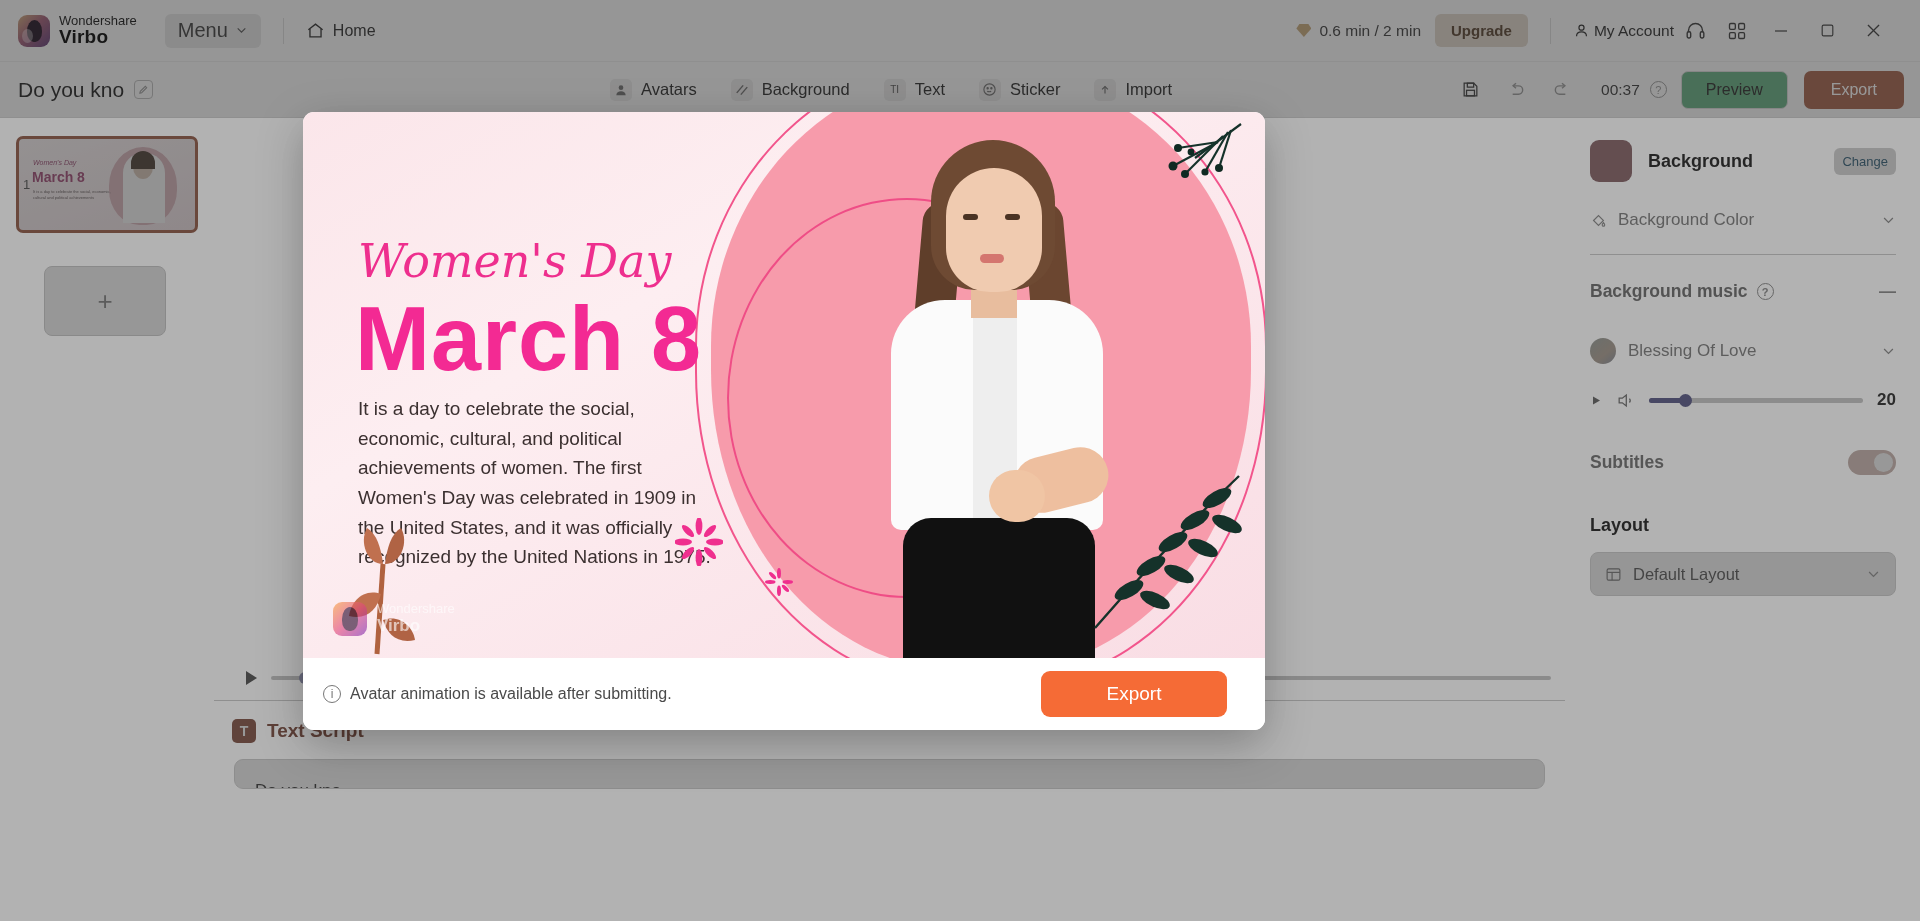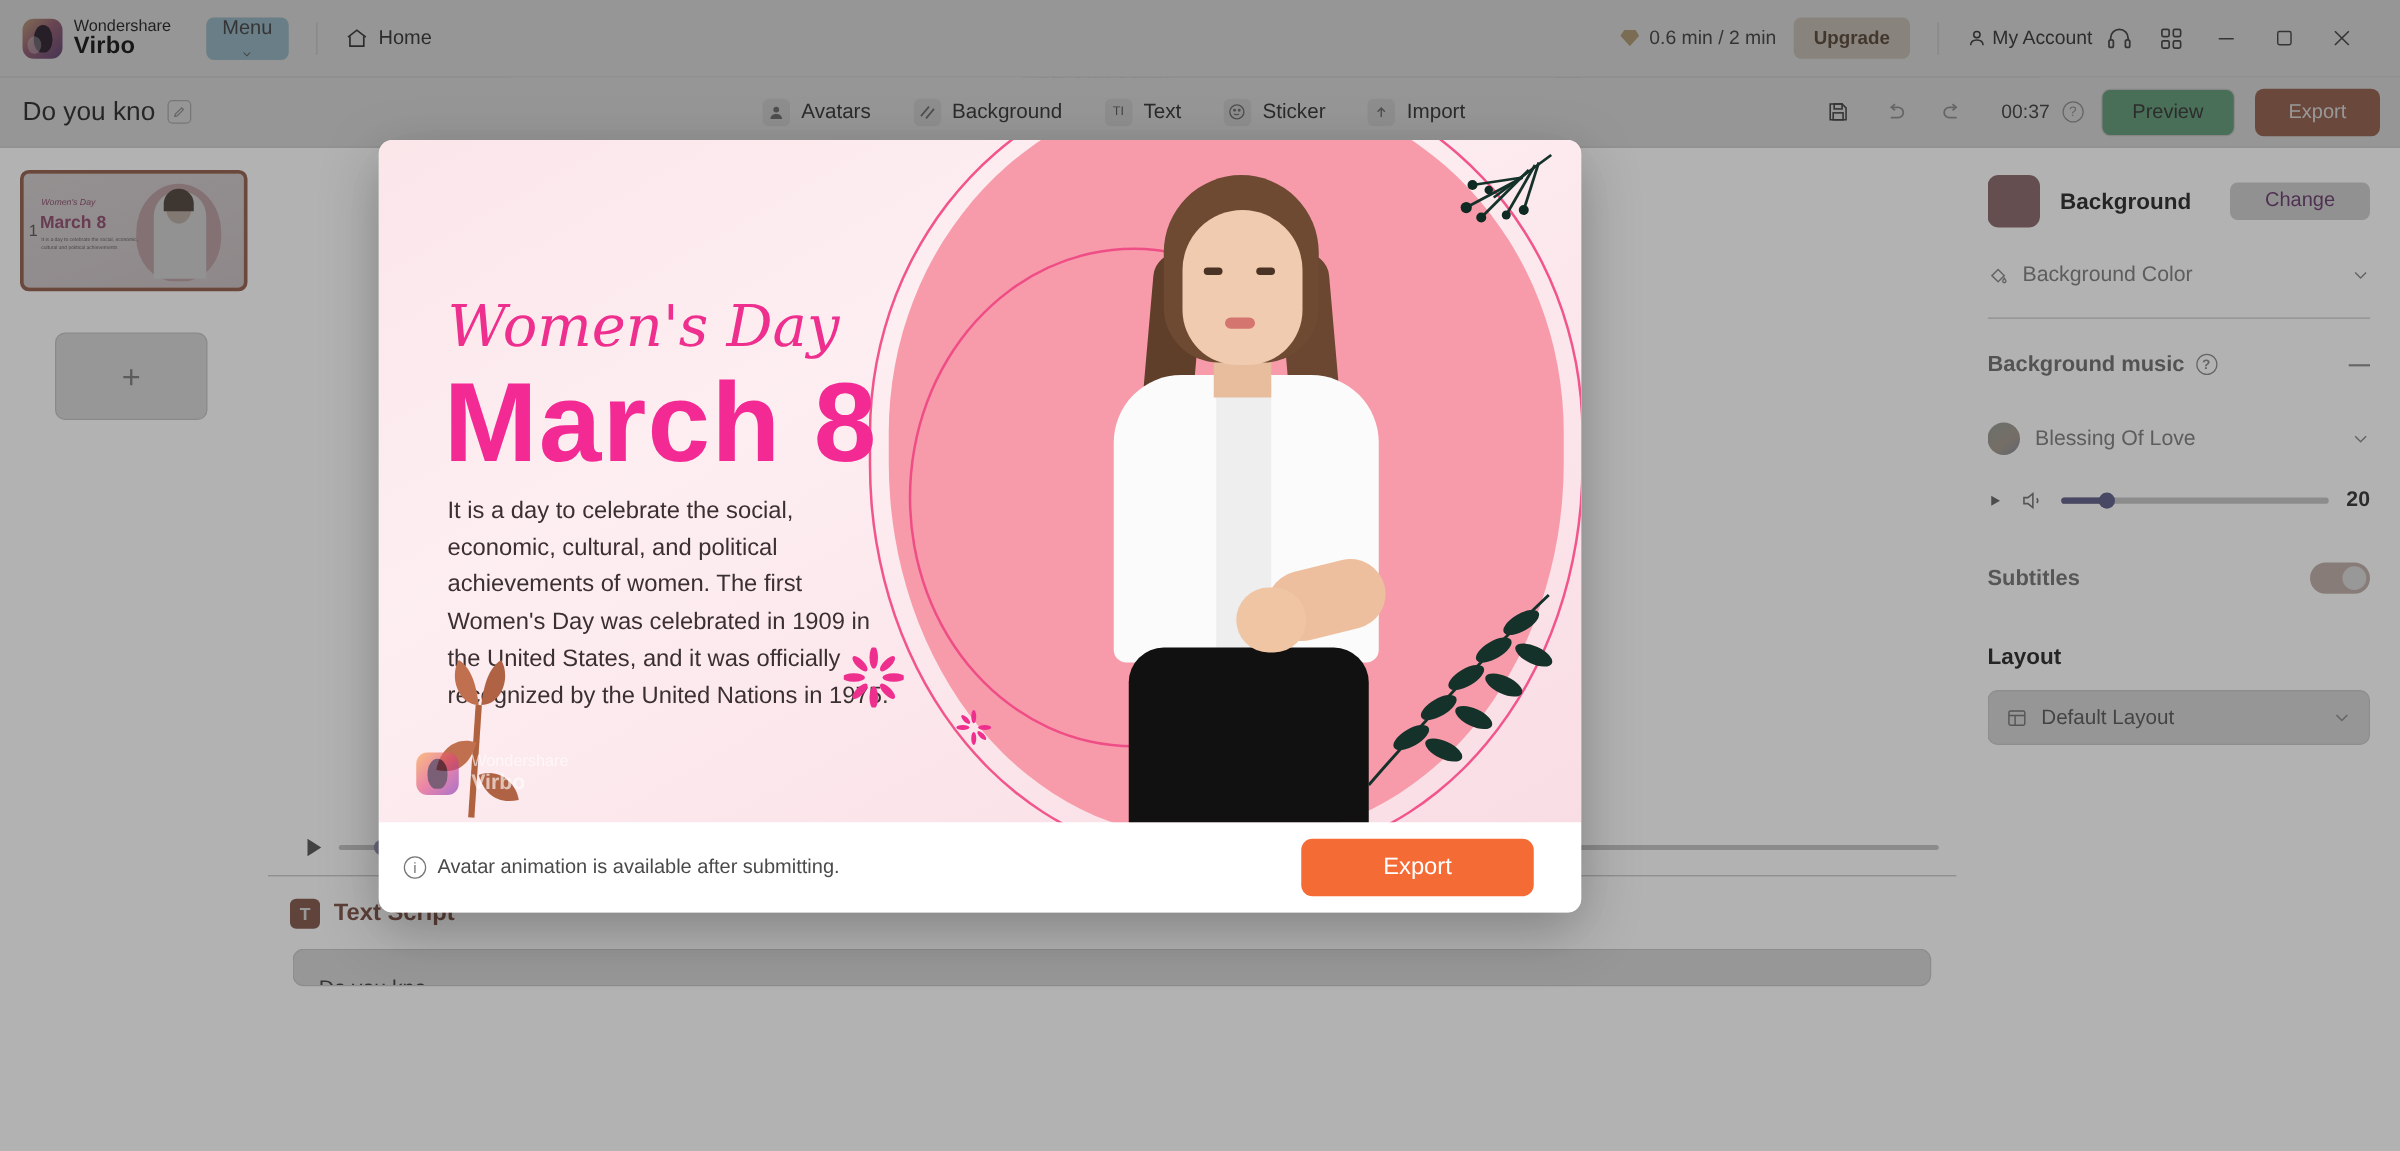--- a/index.html
+++ b/index.html
@@ -36,21 +36,21 @@
     width: 11px; height: 14px; border-radius: 50%;
     background: rgba(255,255,255,.35); z-index: 2;
   }
   .brand-text { margin-left: 9px; line-height: 1.02; }
   .brand-text .b1 { font-size: 13px; color: #111; }
   .brand-text .b2 { font-size: 19px; font-weight: bold; color: #000; letter-spacing:.2px;}
 
   .menu-btn {
     margin-left: 28px; height: 34px; padding: 0 13px;
     display: flex; align-items: center; gap: 7px;
-    background: #7dd3fc; border-radius: 6px; font-size: 16px; color: #3c3c3c; flex-direction: column;
+    background: #e5e5e5; border-radius: 6px; font-size: 20px; color: #3c3c3c;
   }
   .vdiv { width: 1px; height: 26px; background: #dcdcdc; margin: 0 22px; }
   .home-btn { display: flex; align-items: center; gap: 8px; font-size: 16px; color: #2b2b2b; }
 
   .tb-right { margin-left: auto; display: flex; align-items: center; padding-right: 24px; }
   .credit { display: flex; align-items: center; gap: 8px; font-size: 15.5px; color: #3a3a3a; }
   .diamond {
     width: 15px; height: 13px; background: #e8a33d;
     clip-path: polygon(20% 0, 80% 0, 100% 35%, 50% 100%, 0 35%);
   }
@@ -123,21 +123,21 @@
     position:absolute; left: 20px; right: 20px; top: 58px; bottom: 8px;
     border: 1px solid #e8e8e8; border-radius: 9px; background: #fdfdfd; padding: 14px 20px;
     font-size: 17px; color: #3c3c3c; line-height: 2.0; overflow: hidden;
   }
 
   
   .rpanel { position: absolute; top: 118px; right: 0; width: 355px; bottom: 0; background: #fbfbfb; border-left: 1px solid #ededed; padding: 0 24px; }
   .rp-row1 { display:flex; align-items:center; gap: 16px; padding-top: 22px; }
   .bg-swatch { width: 42px; height: 42px; border-radius: 9px; background: #c0616c; }
   .rp-label-lg { font-size: 18px; font-weight: bold; color: #1d1d1d; }
-  .change-btn { margin-left: auto; font-size: 16px; color: #a21caf; padding: 6px 28px; border-radius: 6px; background:#f2f2f2; }
+  .change-btn { margin-left: auto; font-size: 13px; color: #0369a1; padding: 6px 8px; border-radius: 6px; background:#f2f2f2; }
   .rp-field { display:flex; align-items:center; gap: 11px; margin-top: 28px; font-size: 17px; color: #8b8b8b; }
   .chev { margin-left: auto; color: #9a9a9a; }
   .rp-sep { height: 1px; background: #ececec; margin: 24px 0 0; }
   .rp-sec-title { display:flex; align-items:center; gap: 9px; margin-top: 26px; font-size: 17.5px; font-weight: bold; color: #777; }
   .qmark { width: 17px; height: 17px; border-radius: 50%; border: 1.4px solid #9a9a9a; font-size: 11px; display:flex;align-items:center;justify-content:center; color:#9a9a9a; }
   .minus { margin-left: auto; color: #9a9a9a; font-size: 17px; }
   .music-row { display:flex; align-items:center; gap: 12px; margin-top: 36px; }
   .music-thumb { width: 26px; height: 26px; border-radius: 50%; background: linear-gradient(140deg,#9fb0a6,#c9a989 60%, #8a9bbd); }
   .music-name { font-size: 17px; color: #8b8b8b; }
   .vol-row { display:flex; align-items:center; gap: 14px; margin-top: 26px; }

